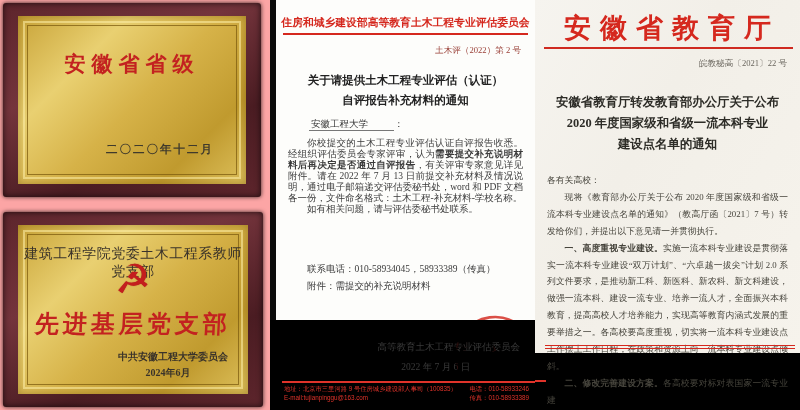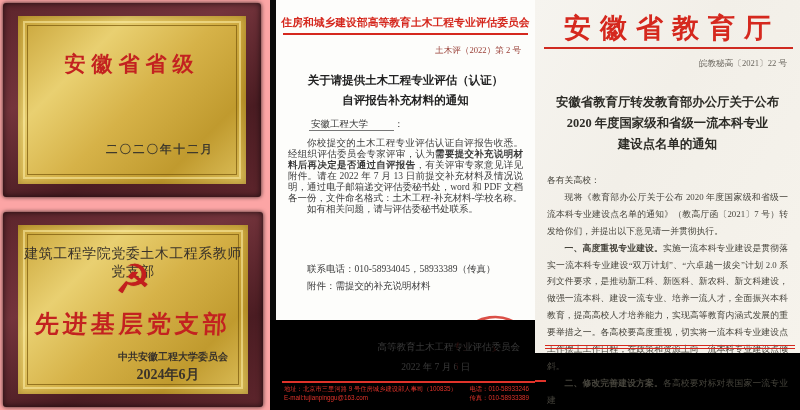--- a/index.html
+++ b/index.html
@@ -23,21 +23,21 @@
   .p-center { position:absolute; left:0; right:0; text-align:center; }
   .pt-line1 { top:34px;  font-size:21px; font-weight:bold; color:#c32220; letter-spacing:6px; }
   .pt-line2 { top:74px;  font-size:15.5px; font-weight:bold; color:#c32220; letter-spacing:1px; }
   .pt-date  { top:126px; left:72px; right:16px; font-size:11.5px; font-weight:bold; color:#3f3a2c; letter-spacing:2px; }
   .pb-header { top:20px; font-size:14px; font-weight:normal; color:#3a332a; letter-spacing:.5px; }
   .pb-emblem { top:33px; font-size:40px; line-height:42px; color:#c41e1e;
                font-family:"DejaVu Sans", sans-serif; text-shadow:0 0 1px #a01515; }
   .pb-title  { top:83px; font-size:24px; font-weight:bold; color:#c32220; letter-spacing:4px;
                transform:skewX(-3deg); }
   .pb-issuer { top:125px; left:80px; right:0; font-size:10px; font-weight:bold; color:#3a332a; }
-  .pb-date   { top:141px; left:80px; right:10px; font-size:14px; font-weight:bold; color:#3a332a; }
+  .pb-date   { top:141px; left:80px; right:10px; font-size:10px; font-weight:bold; color:#3a332a; }
 
   
   .panel-mid { position:relative; width:265px; height:320px; background:#fdfdfb;
                border-left:6px solid #0b0b0b; }
   .m-header { position:absolute; top:16px; left:4px; right:4px; text-align:center;
               font-family:"Liberation Sans", sans-serif; font-weight:bold;
               font-size:10.8px; color:#d5281e; }
   .m-rule   { position:absolute; top:33px; left:7px; right:7px; height:2px; background:#d5281e; }
   .m-docnum { position:absolute; top:45px; right:14px; font-size:8.6px; color:#9a4038; }
   .m-title  { position:absolute; top:70px; left:0; right:0; text-align:center;

